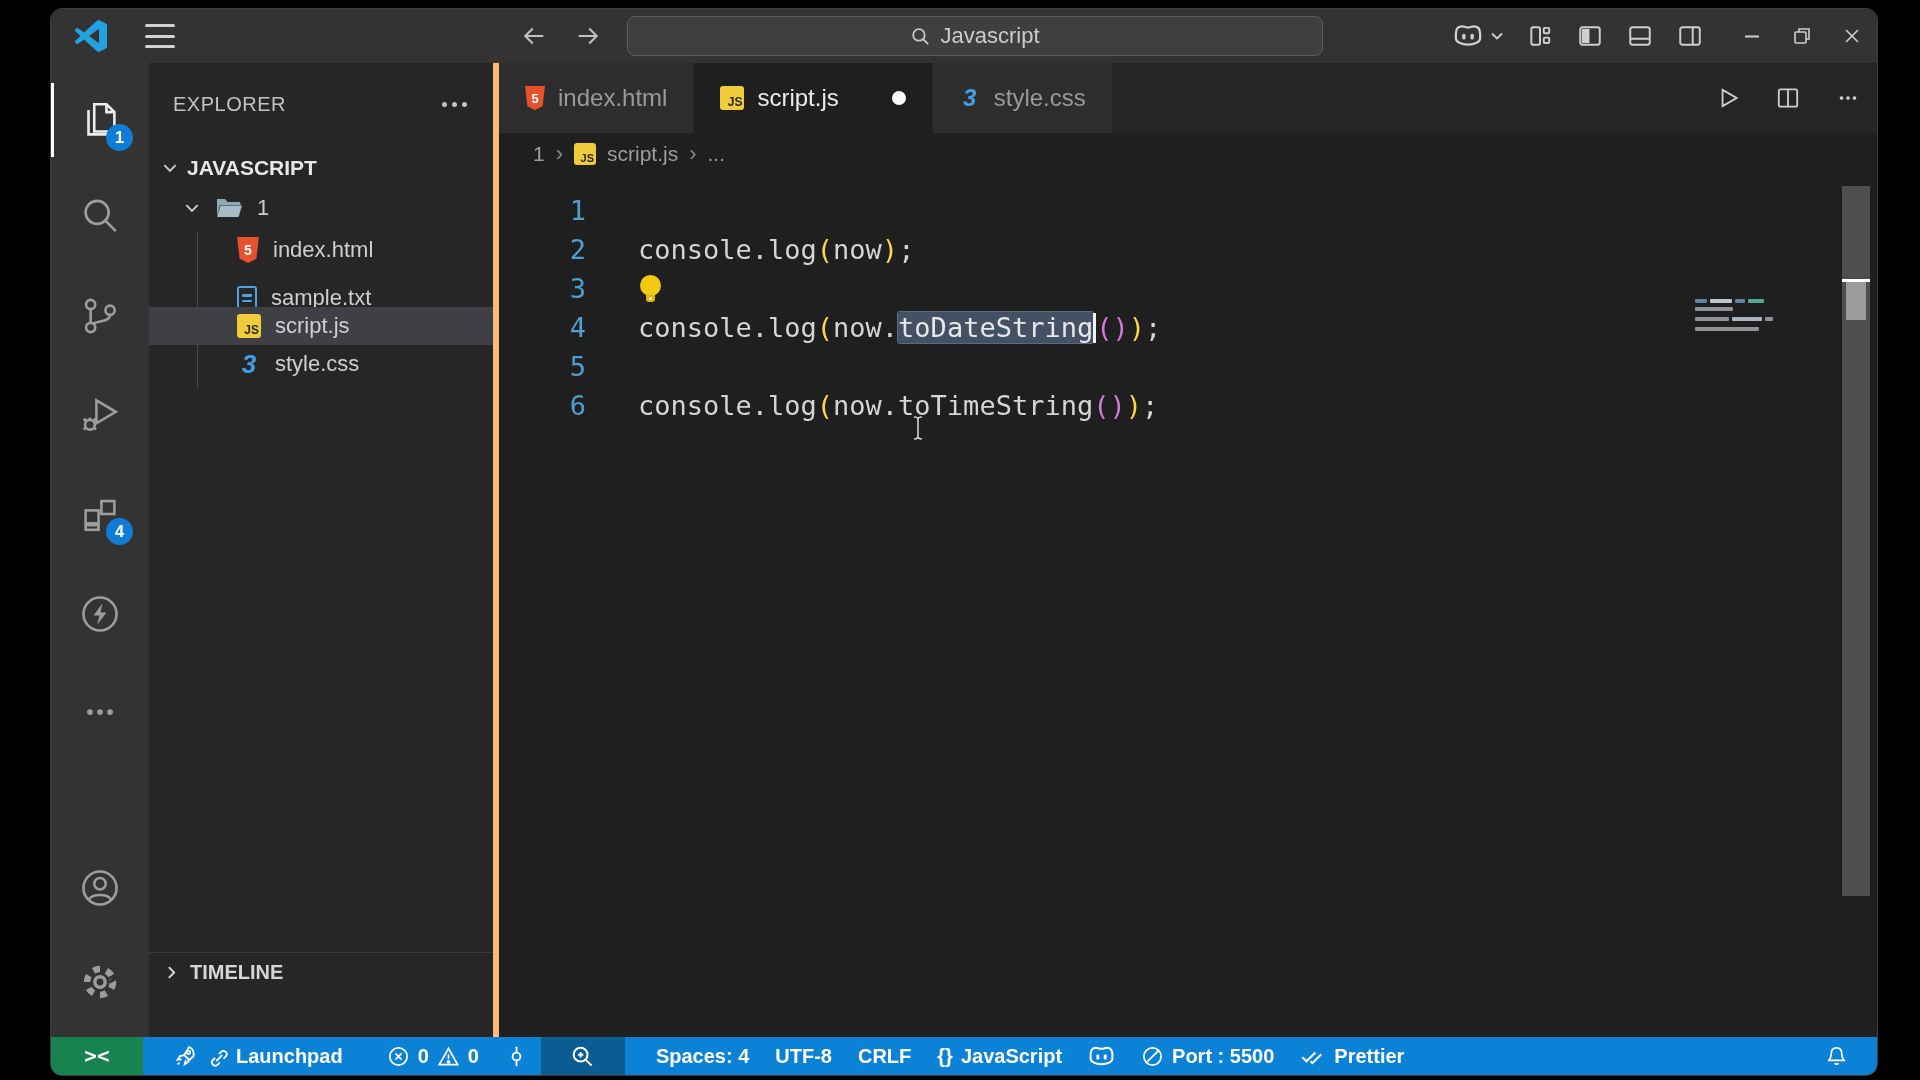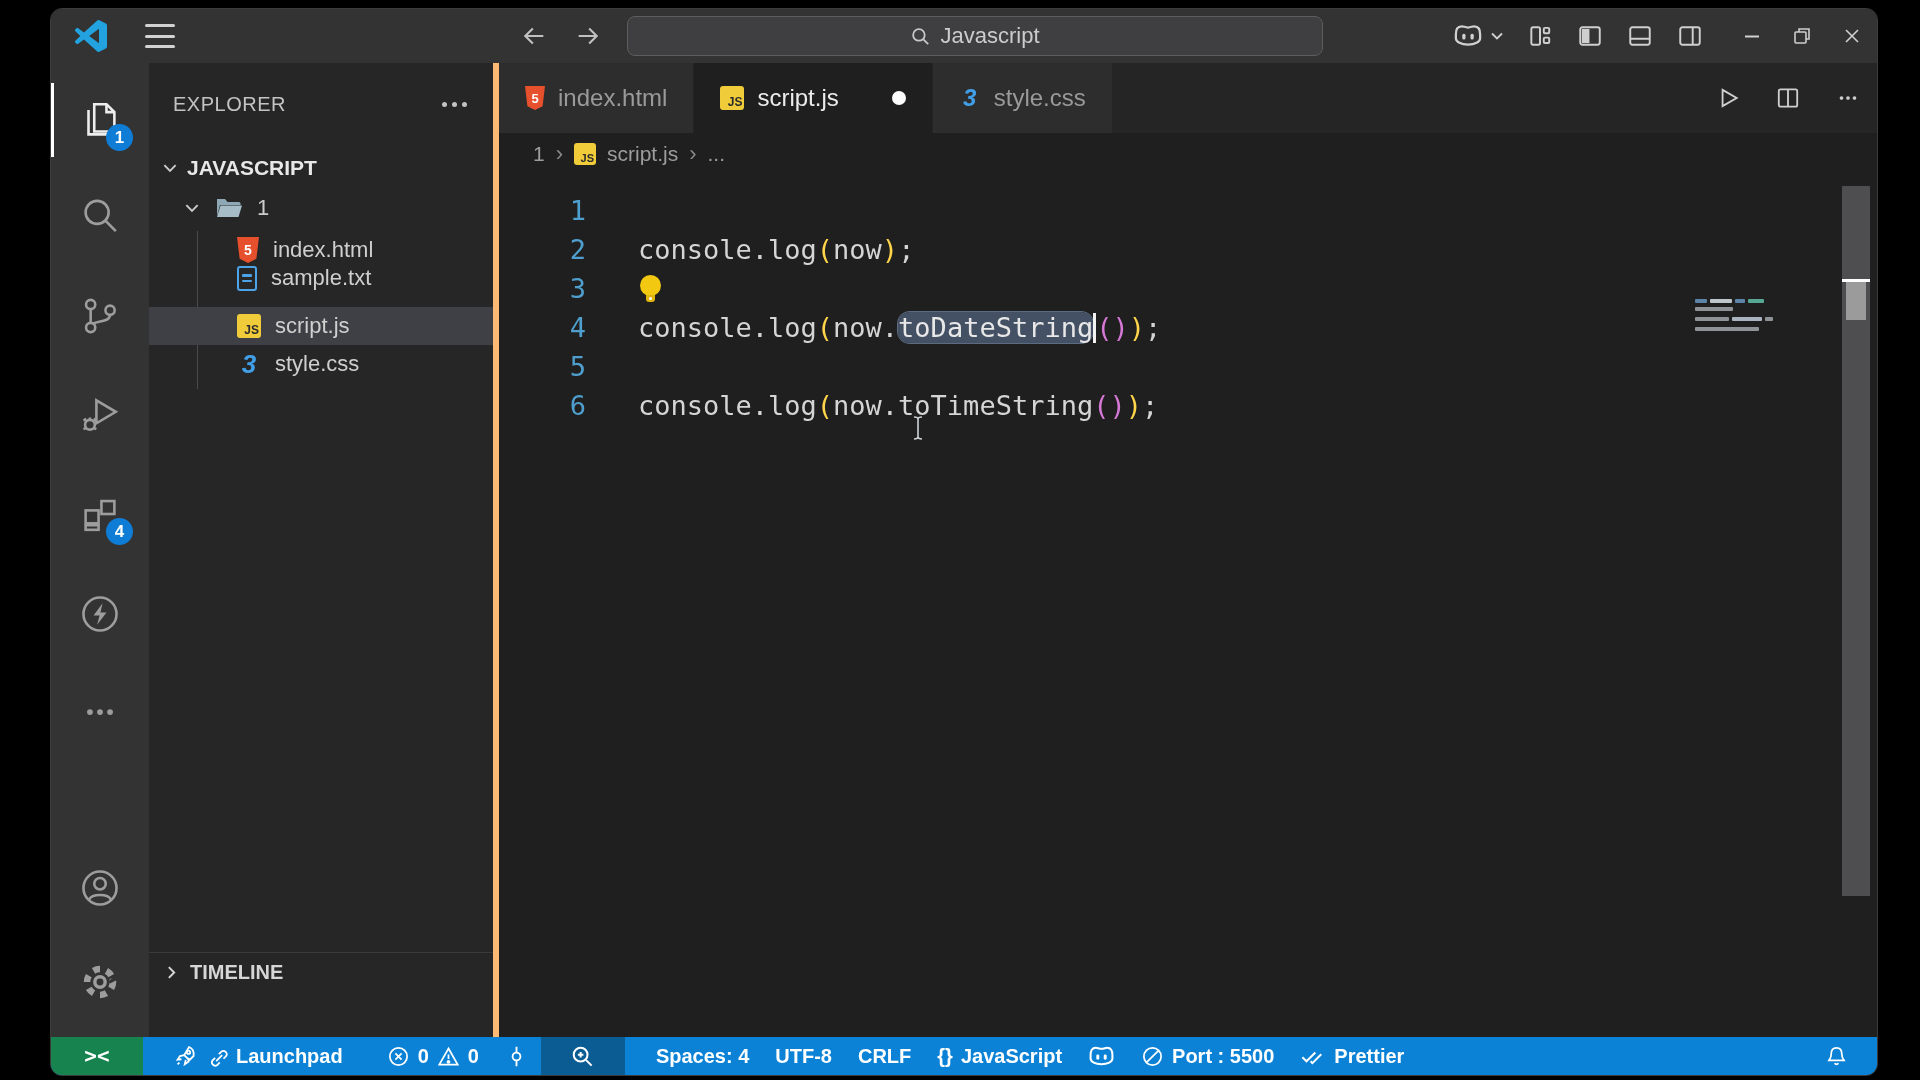--- a/index.html
+++ b/index.html
@@ -87,21 +87,21 @@
   .code-lines { padding-top:16px; }
   .code-line { position:relative; height:39px; line-height:39px; padding-left:139px;
                white-space:pre; }
   .ln { position:absolute; left:0; top:0; width:87px; text-align:right;
         color:var(--lineNo); }
   .tk-pl { color:var(--codeText); }
   .tk-kw { color:var(--keyword); }
   .tk-cls { color:var(--classColor); }
   .tk-b1 { color:var(--bracket1); }
   .tk-b2 { color:var(--bracket2); }
-  .tk-sel { background:var(--selection); box-shadow:0 0 0 1px #5c6b80; border-radius:12px;
+  .tk-sel { background:var(--selection); box-shadow:0 0 0 1px #5c6b80; border-radius:2px;
             color:#e8e8e8; }
   .tk-cur { display:inline-block; width:3px; height:30px; background:#f2f2f2;
             vertical-align:middle; margin-top:-4px; }
   .bulb { position:absolute; left:141px; top:6px; width:22px; height:28px; }
   .bulb .globe { position:absolute; top:0; left:0; width:21px; height:21px;
                  border-radius:50%; background:#f2c811; }
   .bulb .base { position:absolute; top:20px; left:6px; width:9px; height:7px;
                 background:#e0b50e; border-radius:0 0 3px 3px; }
   .bulb .dotw { position:absolute; top:22px; left:9px; width:3px; height:3px;
                 border-radius:50%; background:#fff; }
@@ -314,21 +314,21 @@
         </svg>
         <span>1</span>
       </div>
 
       <div class="indent-guide"></div>
 
       <div class="row sb-file" style="top:168px">
         <span style="position:relative;width:22px;height:26px;background:#e6502c;clip-path:polygon(0 0,100% 0,88% 84%,50% 100%,12% 84%);display:flex;align-items:center;justify-content:center;color:#fff;font-size:14px;font-weight:bold">5</span>
         <span>index.html</span>
       </div>
-      <div class="row sb-file" style="top:196px">
+      <div class="row sb-file" style="top:216px">
         <span style="width:20px;height:25px;border:2.4px solid #4da3e8;border-radius:3px;display:flex;flex-direction:column;justify-content:center;gap:3px;padding:0 3px">
           <i style="height:2.4px;background:#4da3e8;border-radius:1px"></i>
           <i style="height:2.4px;background:#4da3e8;border-radius:1px"></i>
         </span>
         <span>sample.txt</span>
       </div>
       <div class="row sb-file selected" style="top:244px">
         <span style="width:24px;height:24px;background:#f0cc3a;border-radius:3px;display:flex;align-items:flex-end;justify-content:flex-end;color:#2b2b2b;font-size:12px;font-weight:bold;padding:1px 2px">JS</span>
         <span>script.js</span>
       </div>

